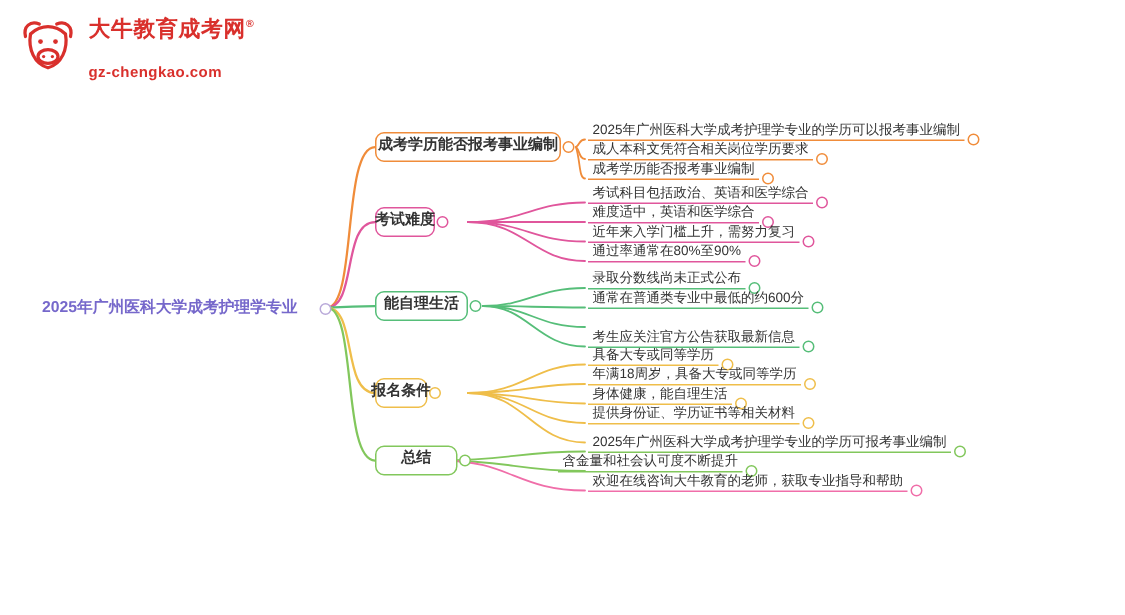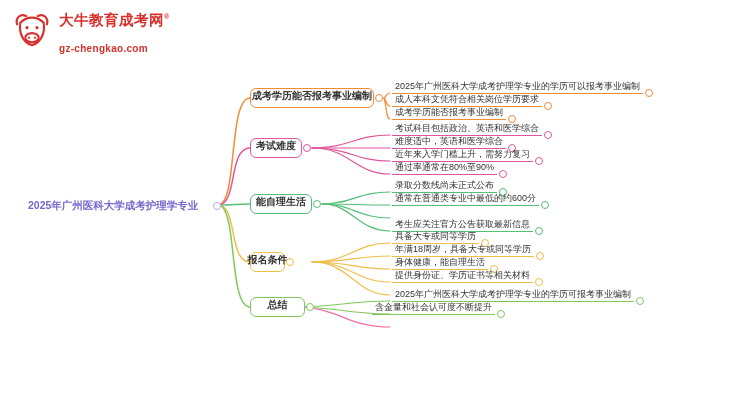--- a/index.html
+++ b/index.html
@@ -112,21 +112,21 @@
   </div>
   <div class="leaf b1" style="left:392px;top:93px">
     <span>成人本科文凭符合相关岗位学历要求</span>
     <span class="dot"></span>
   </div>
   <div class="leaf b1" style="left:392px;top:106px">
     <span>成考学历能否报考事业编制</span>
     <span class="dot"></span>
   </div>
 
-  <div class="branch b2" style="left:250px;top:138px;width:52px">
+  <div class="branch b2" style="left:250px;top:138px;width:40px">
     <span>考试难度</span>
     <span class="dot"></span>
   </div>
   <div class="leaf b2" style="left:392px;top:122px">
     <span>考试科目包括政治、英语和医学综合</span>
     <span class="dot"></span>
   </div>
   <div class="leaf b2" style="left:392px;top:135px">
     <span>难度适中，英语和医学综合</span>
     <span class="dot"></span>
@@ -183,14 +183,18 @@
     <span class="dot"></span>
   </div>
   <div class="leaf b5" style="left:392px;top:288px">
     <span>2025年广州医科大学成考护理学专业的学历可报考事业编制</span>
     <span class="dot"></span>
   </div>
   <div class="leaf b5" style="left:372px;top:301px">
     <span>含金量和社会认可度不断提升</span>
     <span class="dot"></span>
   </div>
+  <div class="leaf pink" style="left:392px;top:314px">
+    <span>欢迎在线咨询大牛教育的老师，获取专业指导和帮助</span>
+    <span class="dot"></span>
+  </div>
 
 </div>
 
 </body></html>

